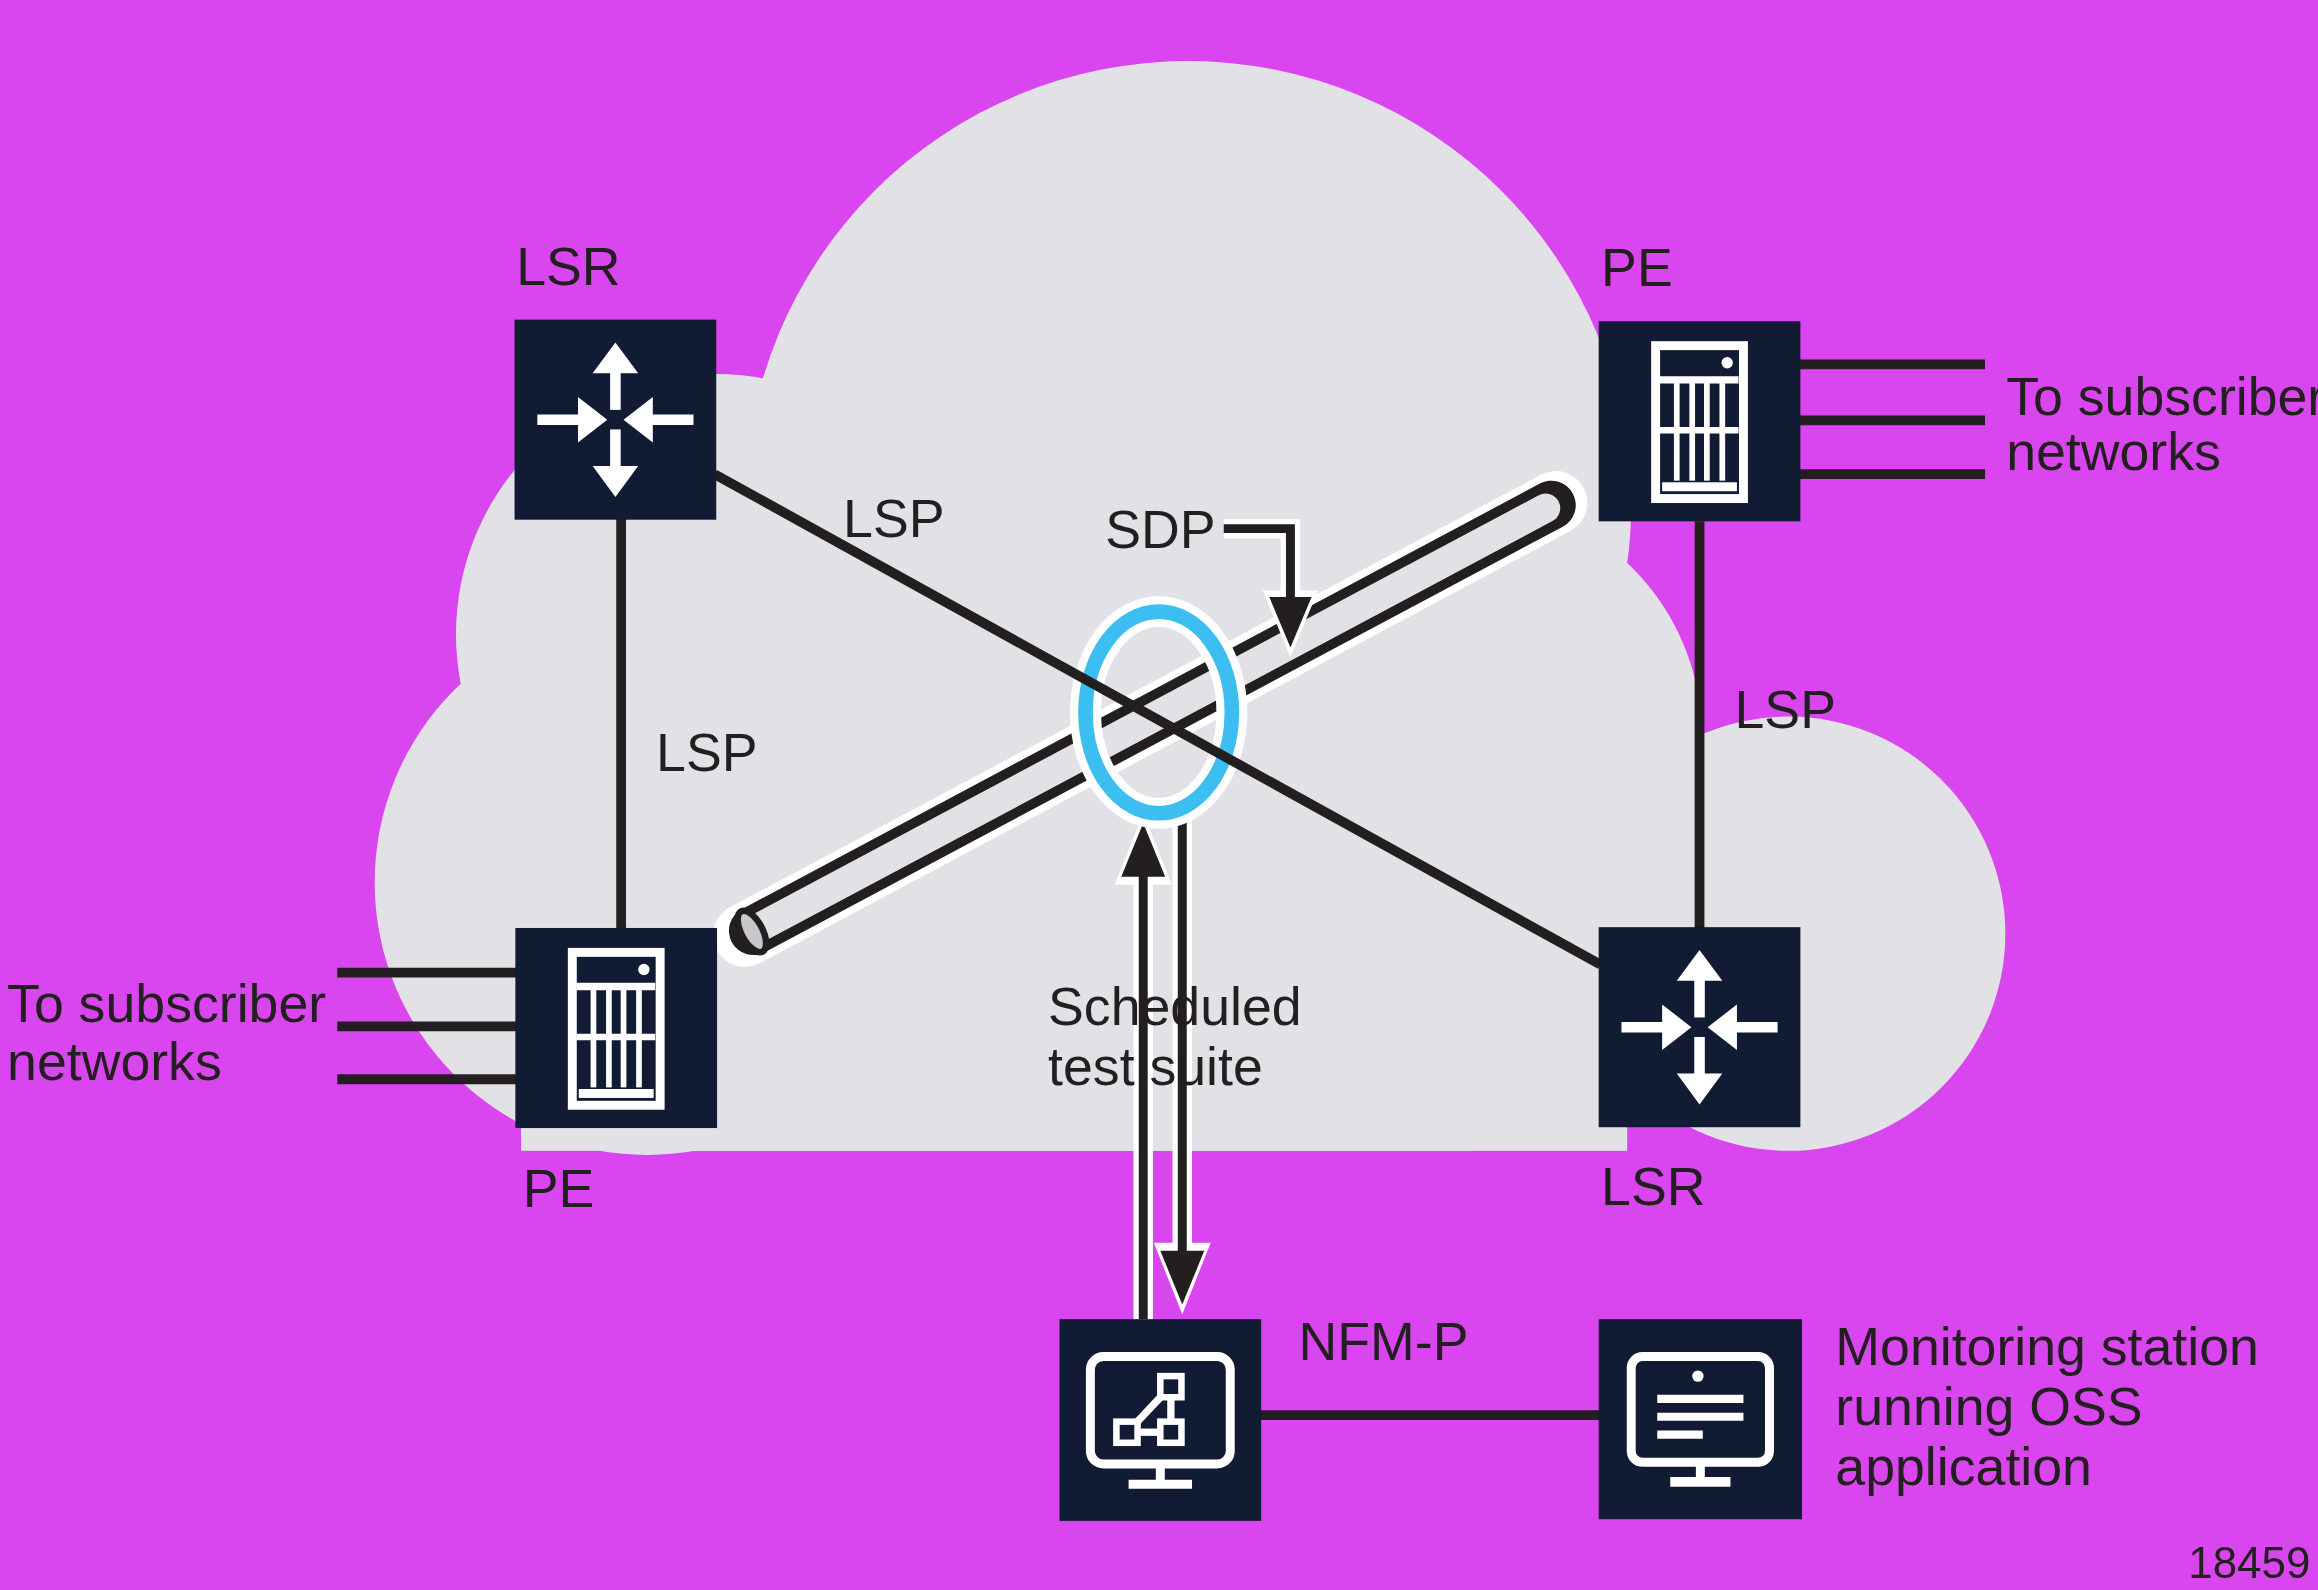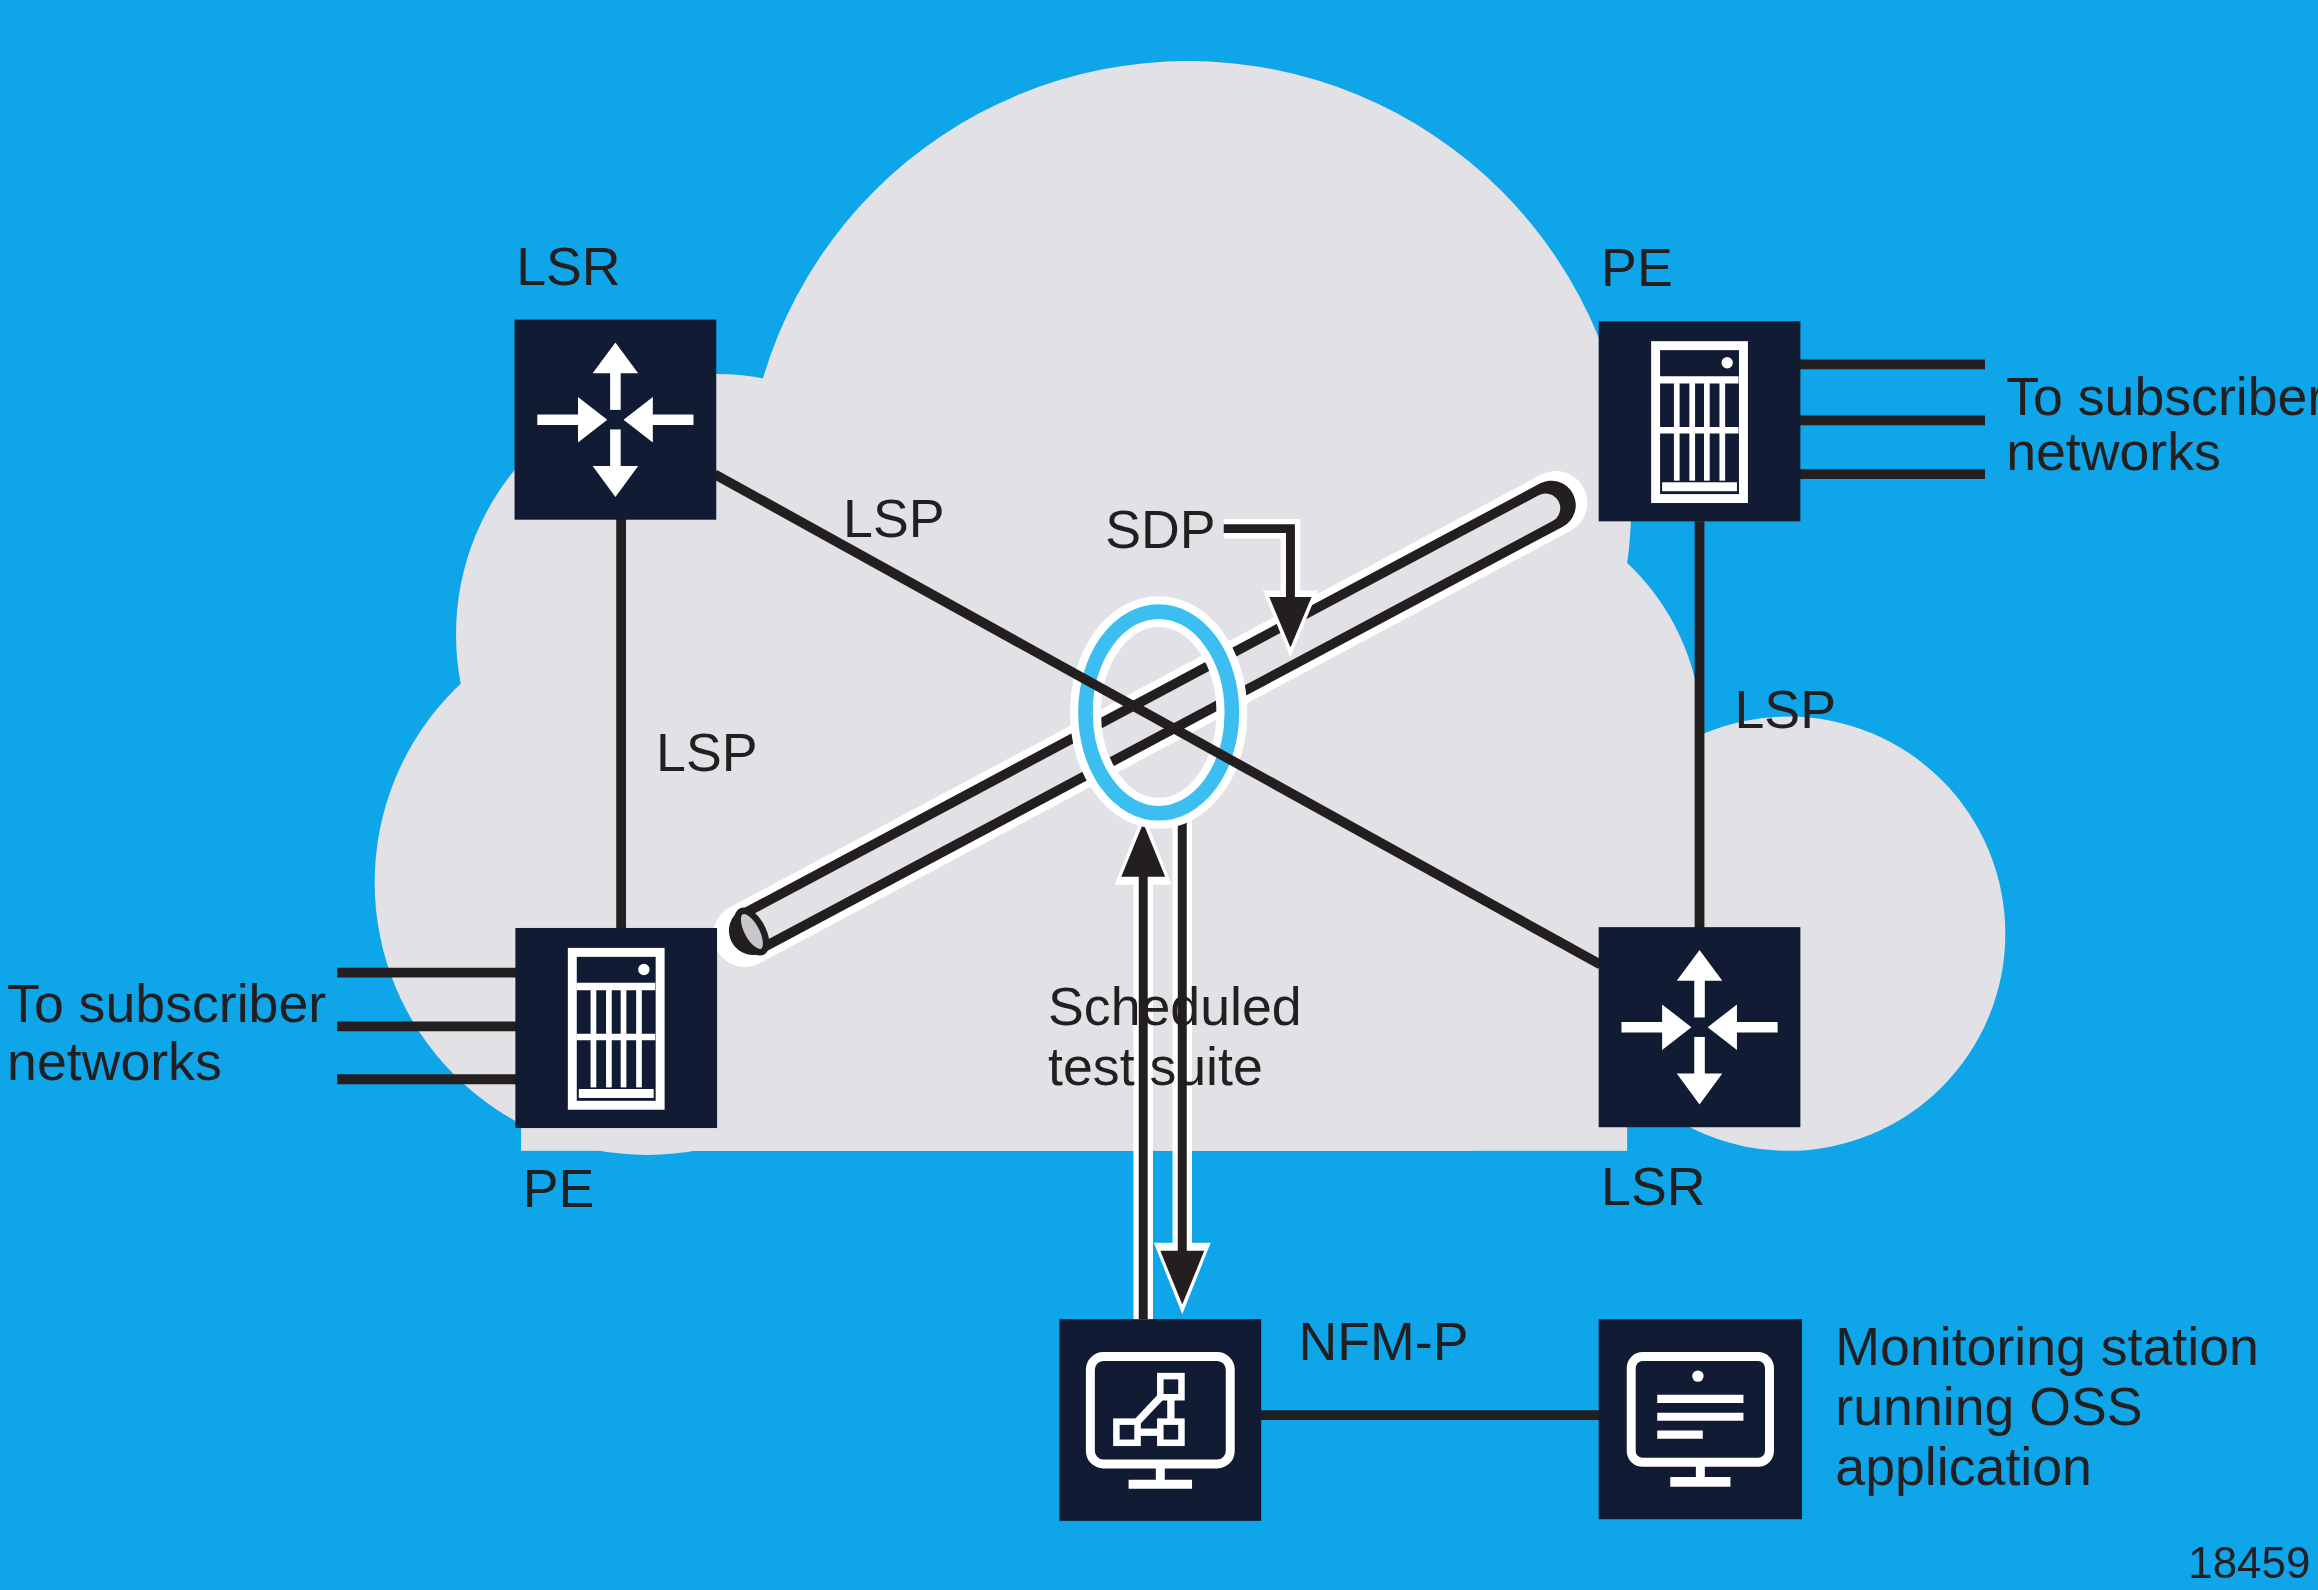--- a/index.html
+++ b/index.html
@@ -1,16 +1,16 @@
 <!DOCTYPE html>
 <html style="font-size:13px"><head>
 <meta charset="utf-8">
 <style>
   html,body{margin:0;padding:0;background:#ffffff;}
-  .stage{position:relative;width:2319px;height:1590px;background:#0ea5e9;overflow:hidden;
+  .stage{position:relative;width:2319px;height:1590px;background:#d946ef;overflow:hidden;
          font-family:"Liberation Sans", sans-serif;}
   svg{display:block;}
   .cloud{fill:#e2e1e6;}
   .blk{stroke:#231f20;}
   .navy{fill:#111b33;}
   .lbl{font-family:"Liberation Sans", sans-serif;font-size:66px;fill:#231f20;}
   .fig{font-family:"Liberation Sans", sans-serif;font-size:54px;fill:#231f20;}
   .wht{stroke:#ffffff;}
 </style>
 </head>

